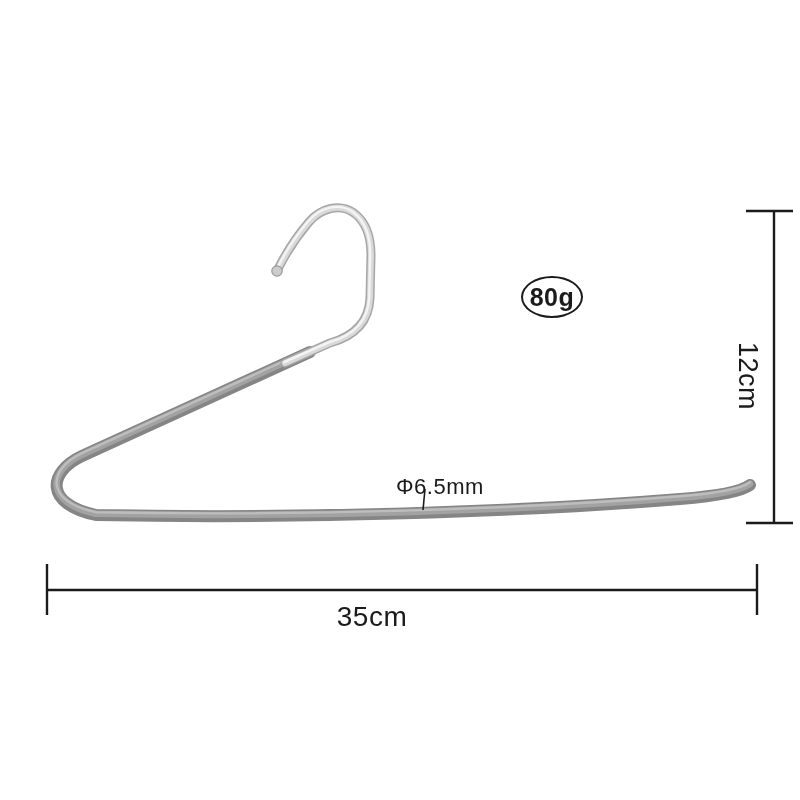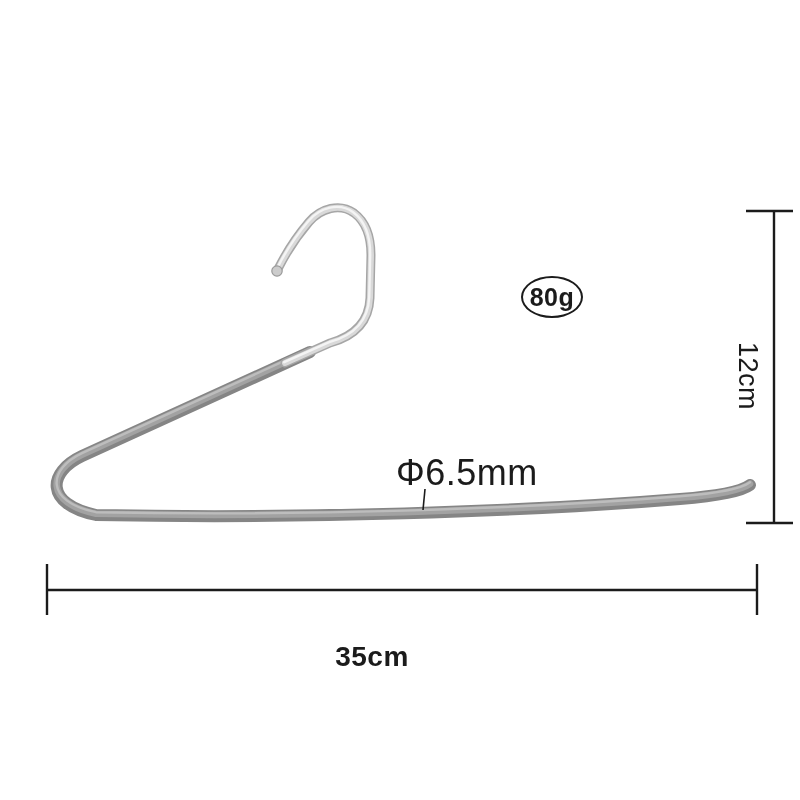--- a/index.html
+++ b/index.html
@@ -32,33 +32,32 @@
     border-radius: 50%;
     display: flex;
     align-items: center;
     justify-content: center;
     font-size: 25px;
     font-weight: 600;
     letter-spacing: 0.5px;
     background: #ffffff;
   }
   .diameter-label {
-    left: 396px; top: 452px;
-    font-size: 36px;
+    left: 396px; top: 474px;
+    font-size: 22px;
     font-weight: 500;
     letter-spacing: 0.5px;
   }
   .width-label {
     left: 310px; top: 601px;
     width: 124px;
     text-align: center;
     font-size: 28px;
-    font-weight: 700;
+    font-weight: 400;
     letter-spacing: 0.5px;
-    margin-top: 40px;
   }
   .height-label {
     left: 698px; top: 361px;
     width: 100px; height: 30px;
     line-height: 30px;
     text-align: center;
     font-size: 27px;
     font-weight: 500;
     letter-spacing: 0.5px;
     transform: rotate(90deg);

